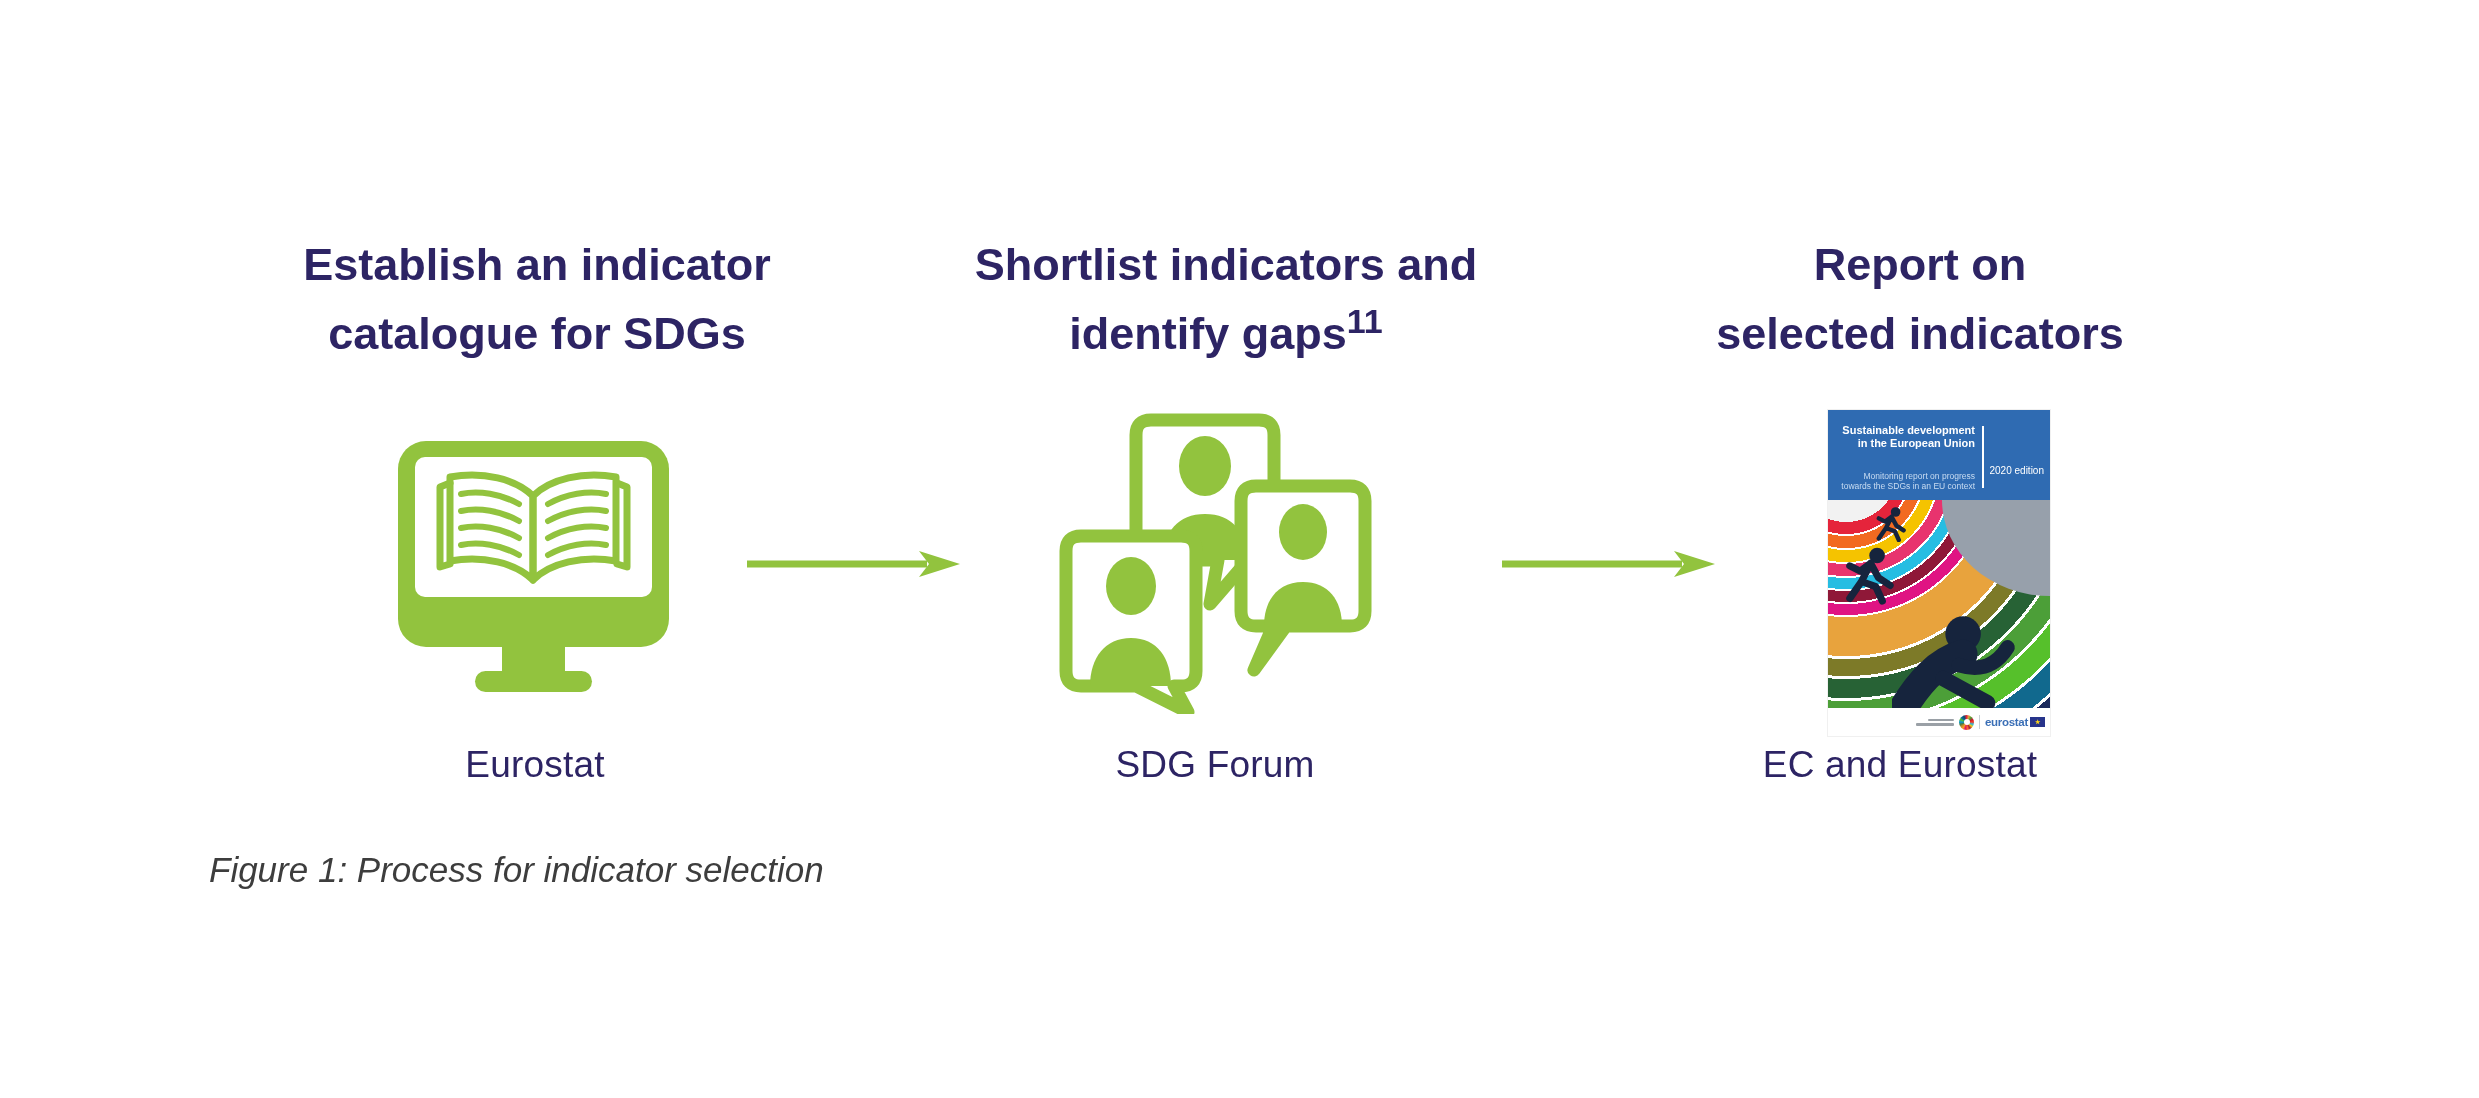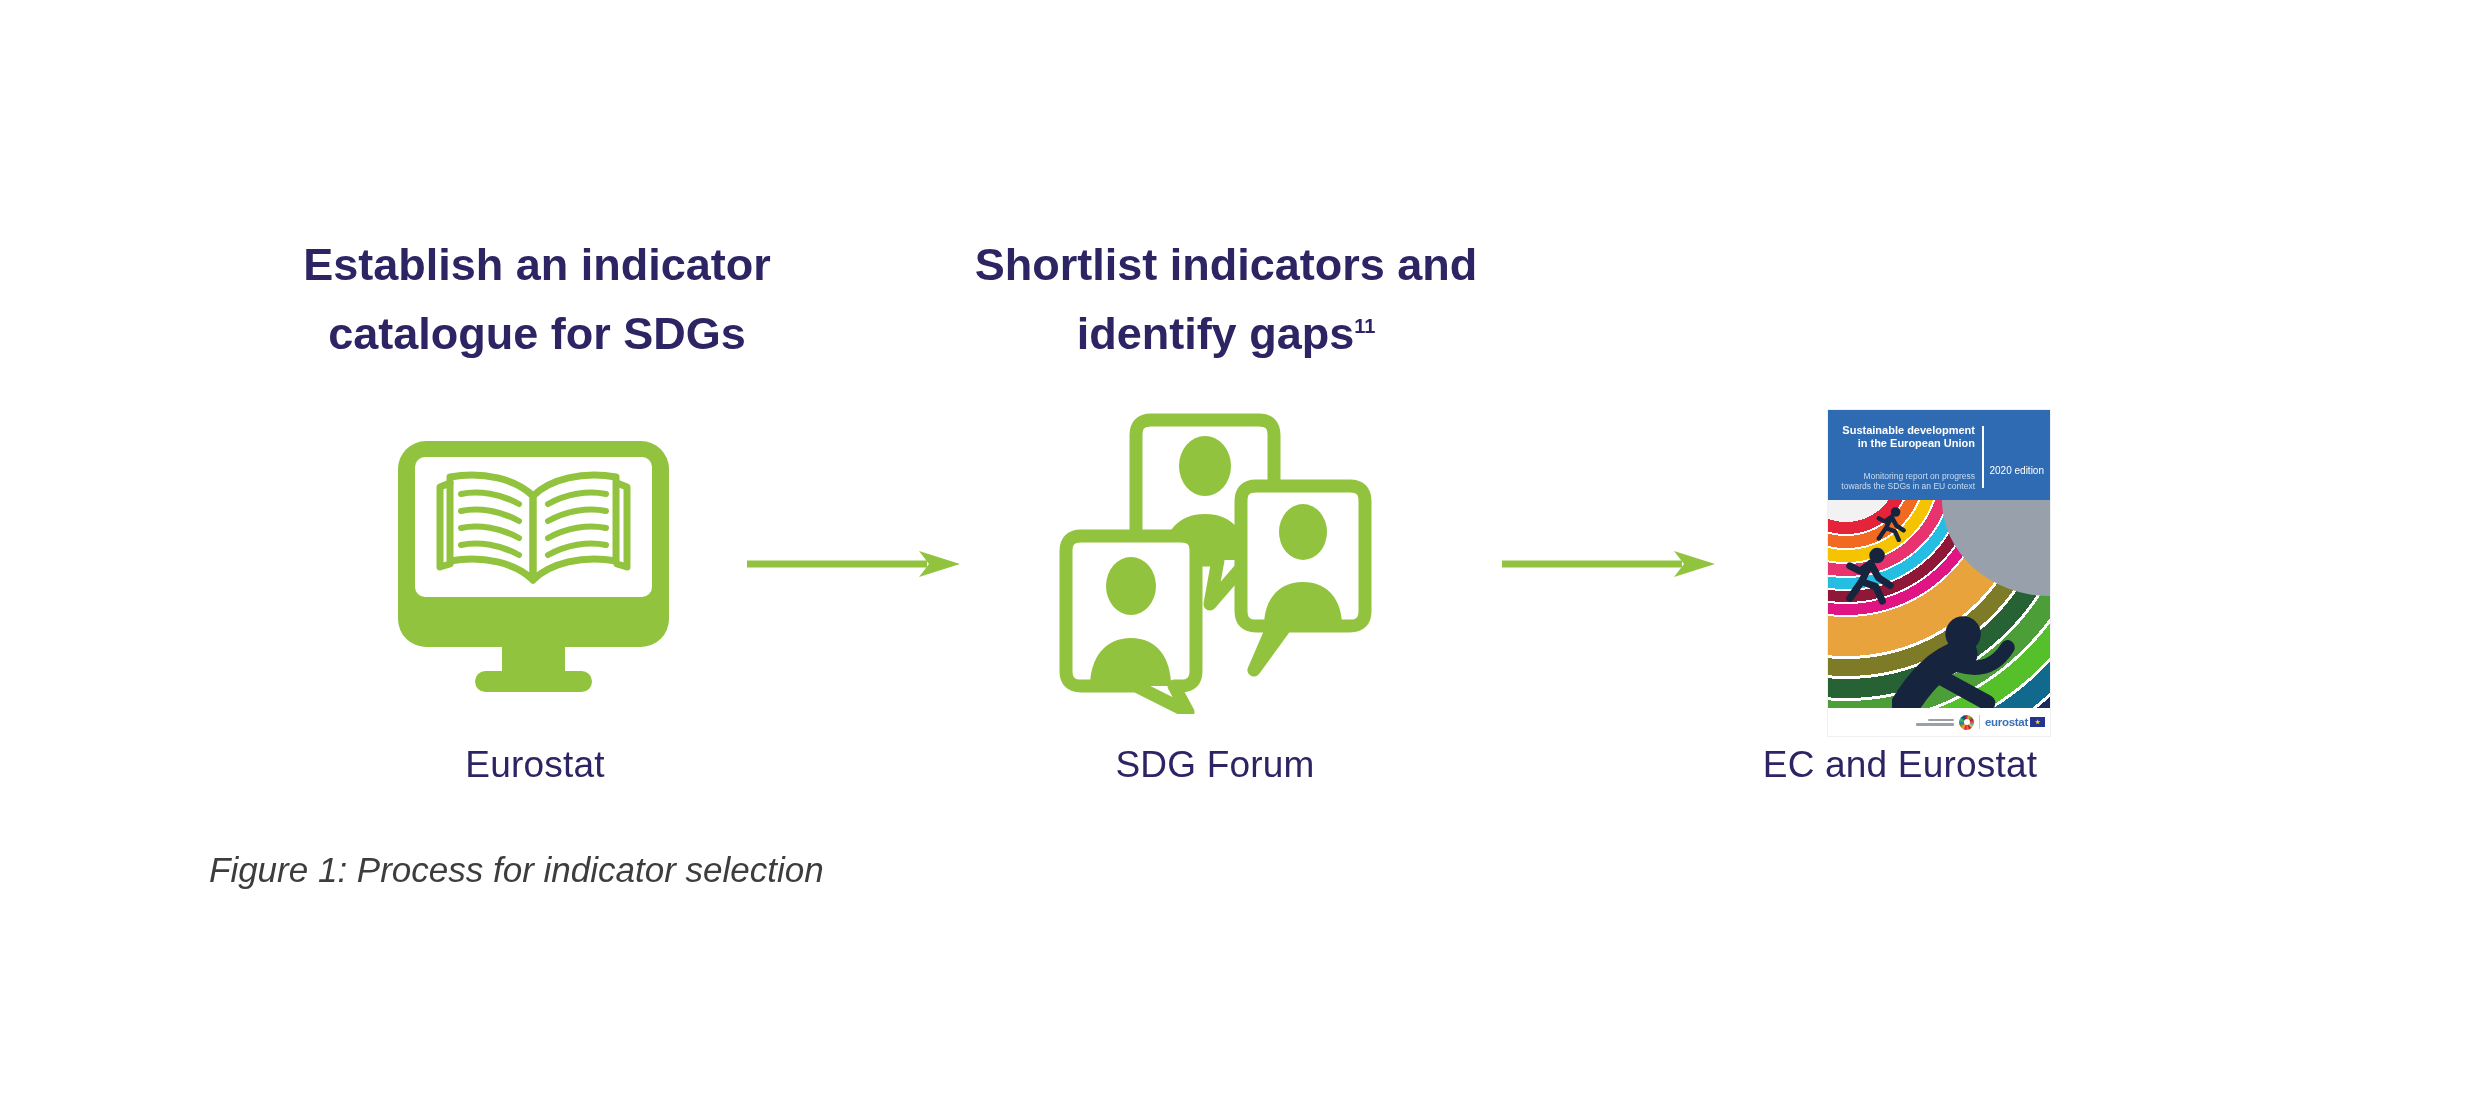--- a/index.html
+++ b/index.html
@@ -11,21 +11,21 @@
   }
   html,body{margin:0;padding:0;background:#fff;}
   .canvas{
     position:relative;width:2479px;height:959px;background:#ffffff;
     font-family:"Liberation Sans", sans-serif;overflow:hidden;
   }
   .step-title{
     position:absolute;top:230px;width:640px;text-align:center;
     font-size:45px;line-height:69px;font-weight:700;color:var(--navy);
   }
-  .step-title sup{font-size:20px;vertical-align:super;line-height:0;}
+  .step-title sup{font-size:34px;vertical-align:super;line-height:0;}
   .actor-label{
     position:absolute;top:744px;width:500px;text-align:center;
     font-size:37px;color:var(--navy);font-weight:400;letter-spacing:.2px;
   }
   .figure-caption{
     position:absolute;left:209px;top:850px;font-size:35px;font-style:italic;
     color:var(--caption);font-weight:400;
   }
   .icon-box{position:absolute;}
   .arrow{position:absolute;top:550px;}
@@ -111,20 +111,24 @@
   <div class="step-title" style="left:217px;">
     <span>Establish an indicator</span><br>
     <span>catalogue for SDGs</span>
   </div>
 
   <div class="step-title" style="left:906px;">
     <span>Shortlist indicators and</span><br>
     <span>identify gaps</span><sup>11</sup>
   </div>
 
+  <div class="step-title" style="left:1600px;">
+    <span>Report on</span><br>
+    <span>selected indicators</span>
+  </div>
 
   <div class="icon-box" style="left:398px;top:441px;width:271px;height:251px;">
     <svg width="271" height="251" viewBox="0 0 271 251" aria-hidden="true">
       <rect x="0" y="0" width="271" height="206" rx="28" fill="#92C33E"></rect>
       <rect x="17" y="16" width="237" height="140" rx="10" fill="#ffffff"></rect>
       <rect x="104" y="200" width="63" height="34" fill="#92C33E"></rect>
       <rect x="77" y="230" width="117" height="21" rx="10.5" fill="#92C33E"></rect>
       <g stroke="#92C33E" fill="none" stroke-width="7" stroke-linejoin="round" stroke-linecap="round">
         <path d="M52,42 L42,46 L42,126 L52,123"></path>
         <path d="M219,42 L229,46 L229,126 L219,123"></path>

